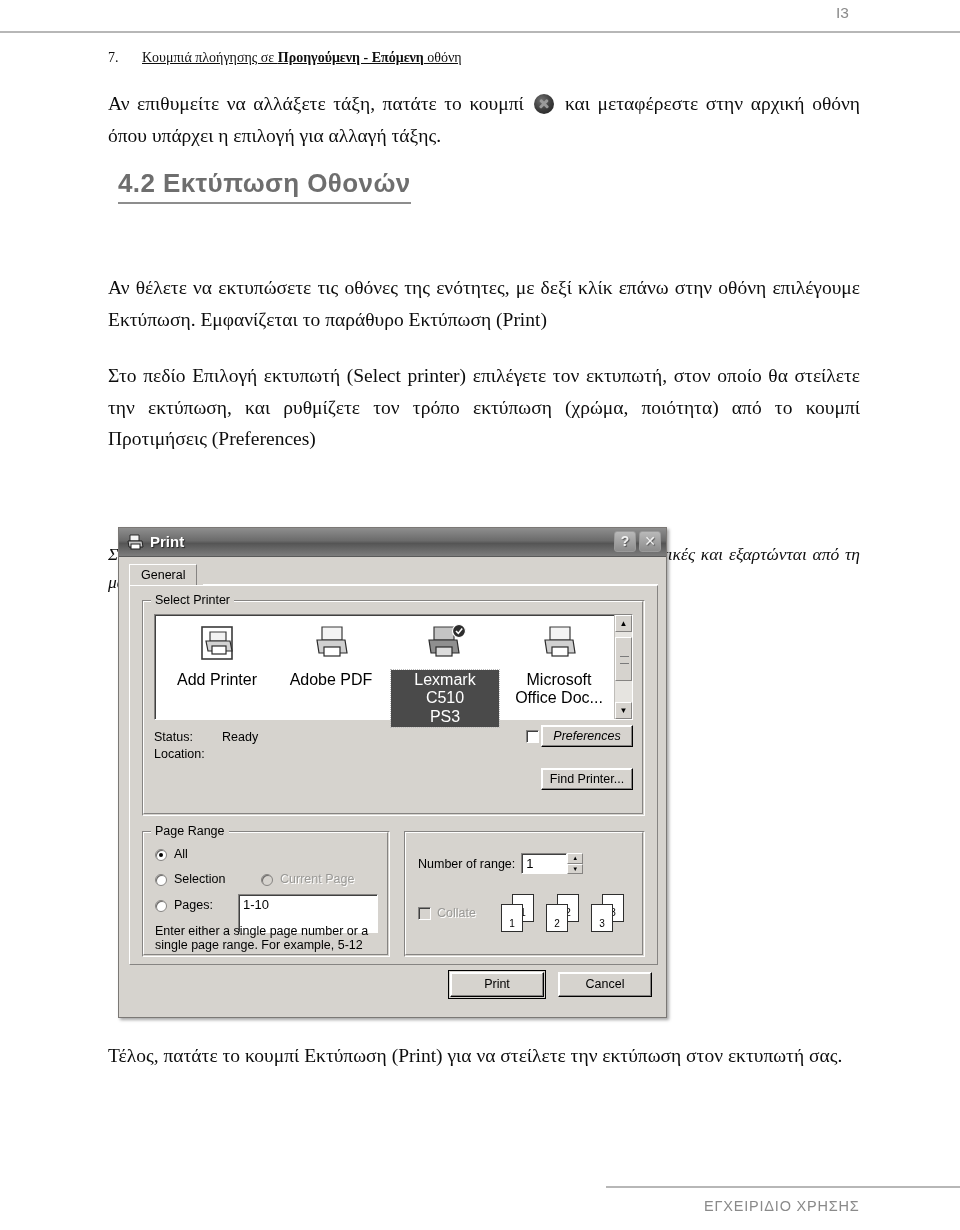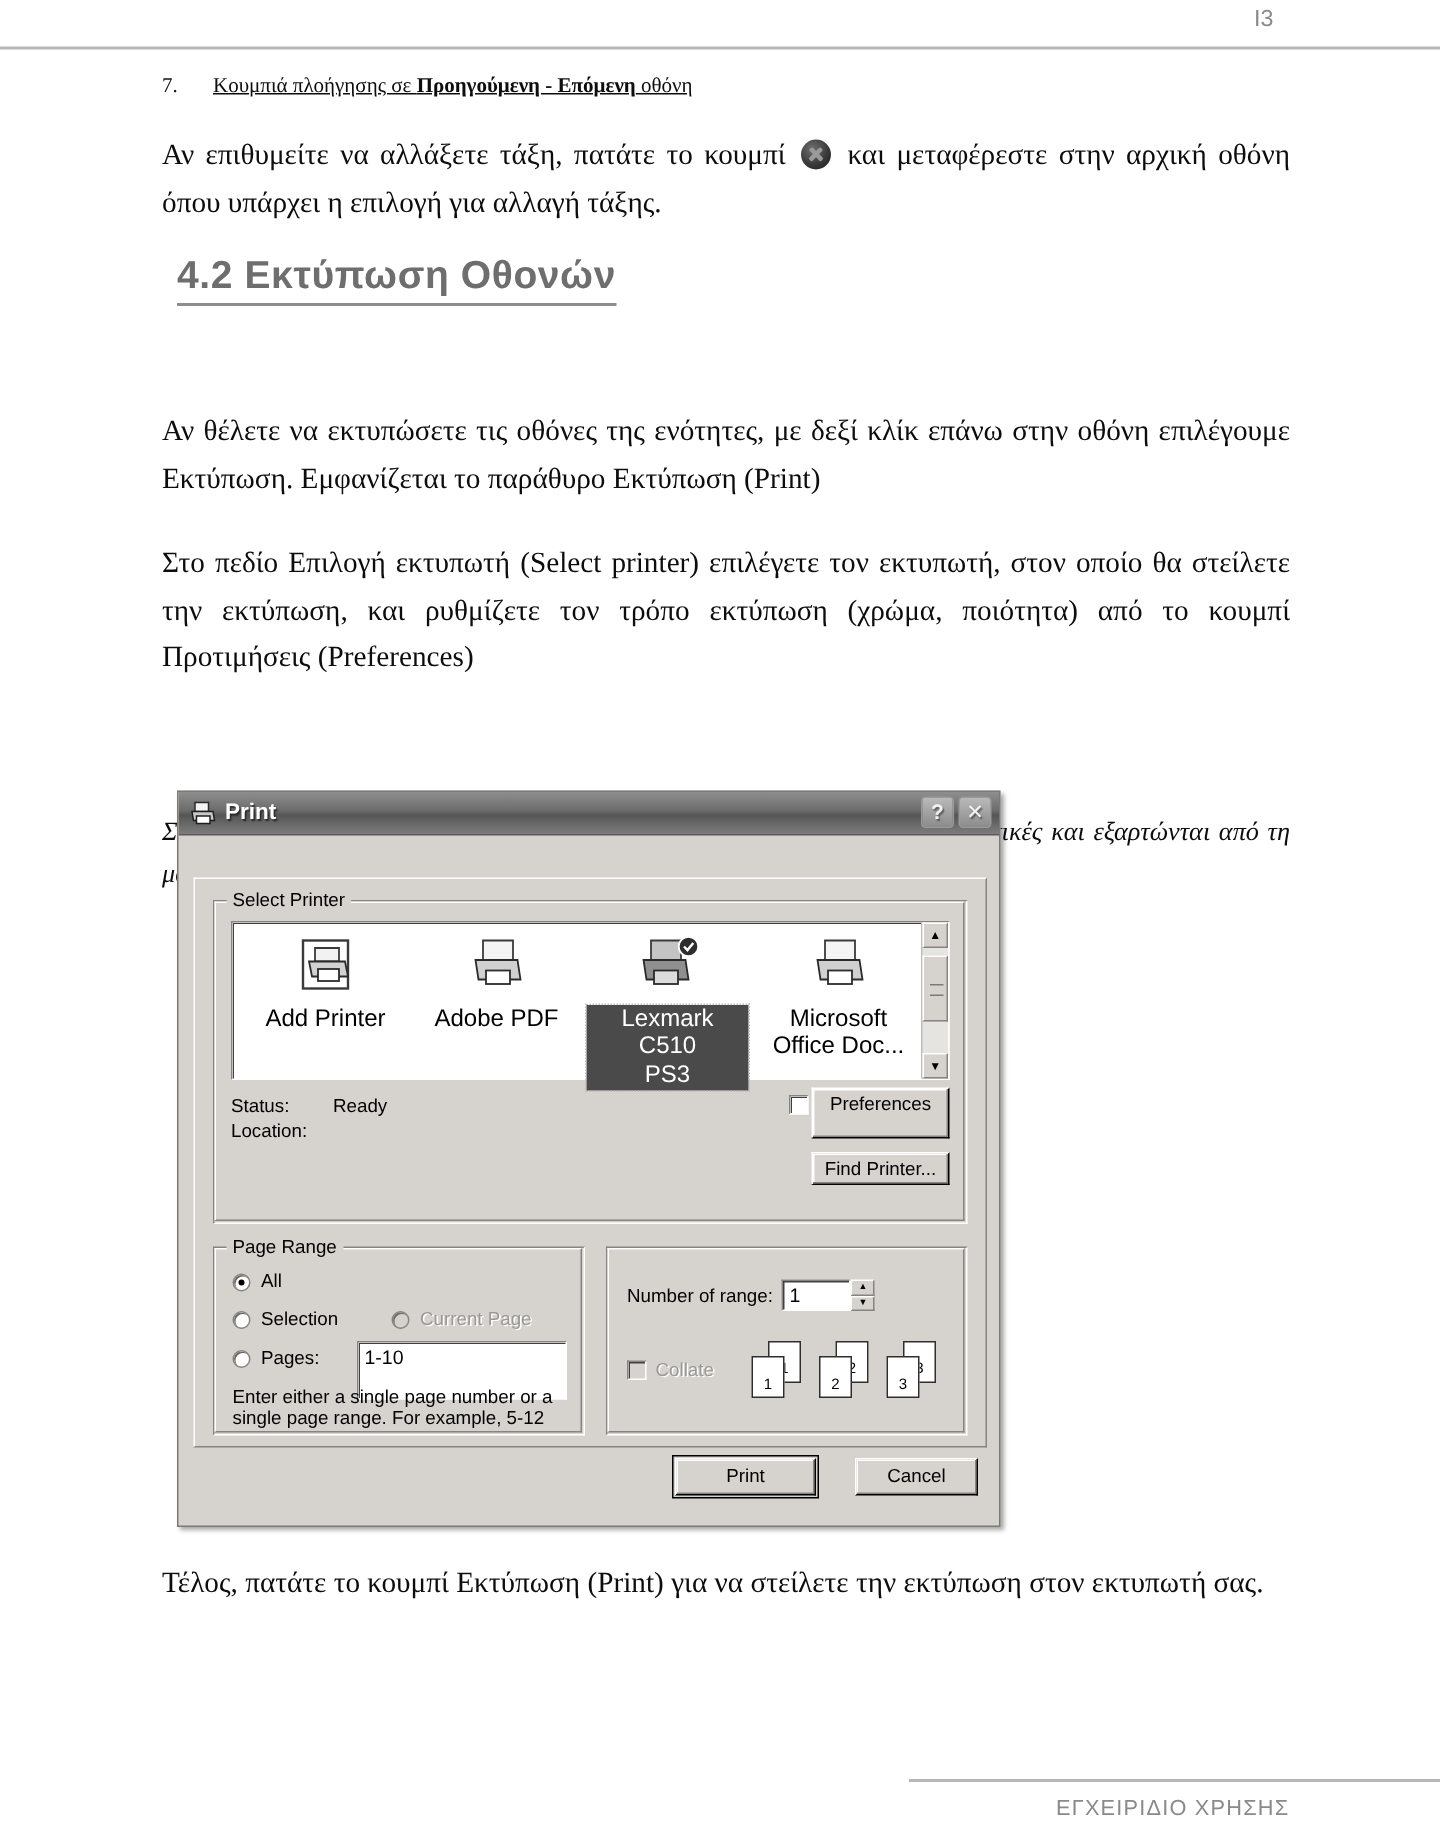--- a/index.html
+++ b/index.html
@@ -323,21 +323,21 @@
     background: #d6d3ce;
     border: 1px solid #000000;
     border-top-color: #ffffff; border-left-color: #ffffff;
     box-shadow: inset -1px -1px 0 #868482, inset 1px 1px 0 #ffffff;
     font-family: "Liberation Sans", "DejaVu Sans", sans-serif;
     font-size: 12.5px;
     text-align: center;
     cursor: default;
     color: #000;
   }
-  #btn-preferences { position: absolute; right: 11px; top: 124px; width: 92px; height: 34px; line-height: 20px; }
+  #btn-preferences { position: absolute; right: 11px; top: 124px; width: 92px; height: 22px; line-height: 20px; font-style: italic; }
   #btn-find-printer { position: absolute; right: 11px; top: 167px; width: 92px; height: 22px; line-height: 20px; }
 
   
   .radio-row {
     position: absolute;
     display: flex; align-items: flex-end; gap: 7px;
     font-size: 12.5px;
   }
   .radio {
     width: 12px; height: 12px; border-radius: 50%;
@@ -422,21 +422,21 @@
   .cp-sheet.back  { left: 11px; top: 0; }
   .cp-sheet.front { left: 0; top: 10px; }
   .cp-sheet span { position: absolute; left: 0; right: 0; bottom: 2px; }
   .cp-sheet.back span { bottom: auto; top: 12px; }
 
   
   .dialog-buttons {
     position: absolute; left: 10px; right: 10px; top: 444px; height: 30px;
   }
   #btn-print  { position: absolute; right: 112px; top: 0; width: 94px; height: 25px; line-height: 23px; outline: 1px solid #000; outline-offset: 1px; }
-  #btn-cancel { position: absolute; right: 4px;  top: 0; width: 82px; height: 25px; line-height: 23px; }
+  #btn-cancel { position: absolute; right: 4px;  top: 0; width: 94px; height: 25px; line-height: 23px; }
 </style>
 </head>
 <body>
 
 <div class="page-header">
   <div class="hdr-pageno">I3</div>
   <div class="hdr-rule"></div>
 </div>
 
 <div class="content">
@@ -476,20 +476,24 @@
         <rect x="5" y="11" width="9" height="5" fill="#ffffff" stroke="#1f1f1f" stroke-width="1"></rect>
       </svg>
     </span>
     <span class="tb-title">Print</span>
     <span class="tb-buttons">
       <span class="tb-btn">?</span>
       <span class="tb-btn">✕</span>
     </span>
   </div>
 
+  <div class="tabstrip">
+    <div class="tab">General</div>
+    <div class="tab-rest"></div>
+  </div>
 
   <div class="tabpage">
 
     <div class="groupbox" id="gb-select-printer">
       <span class="gb-legend">Select Printer</span>
 
       <div class="printer-list">
         <div class="printer-items">
 
           <div class="printer-item">

